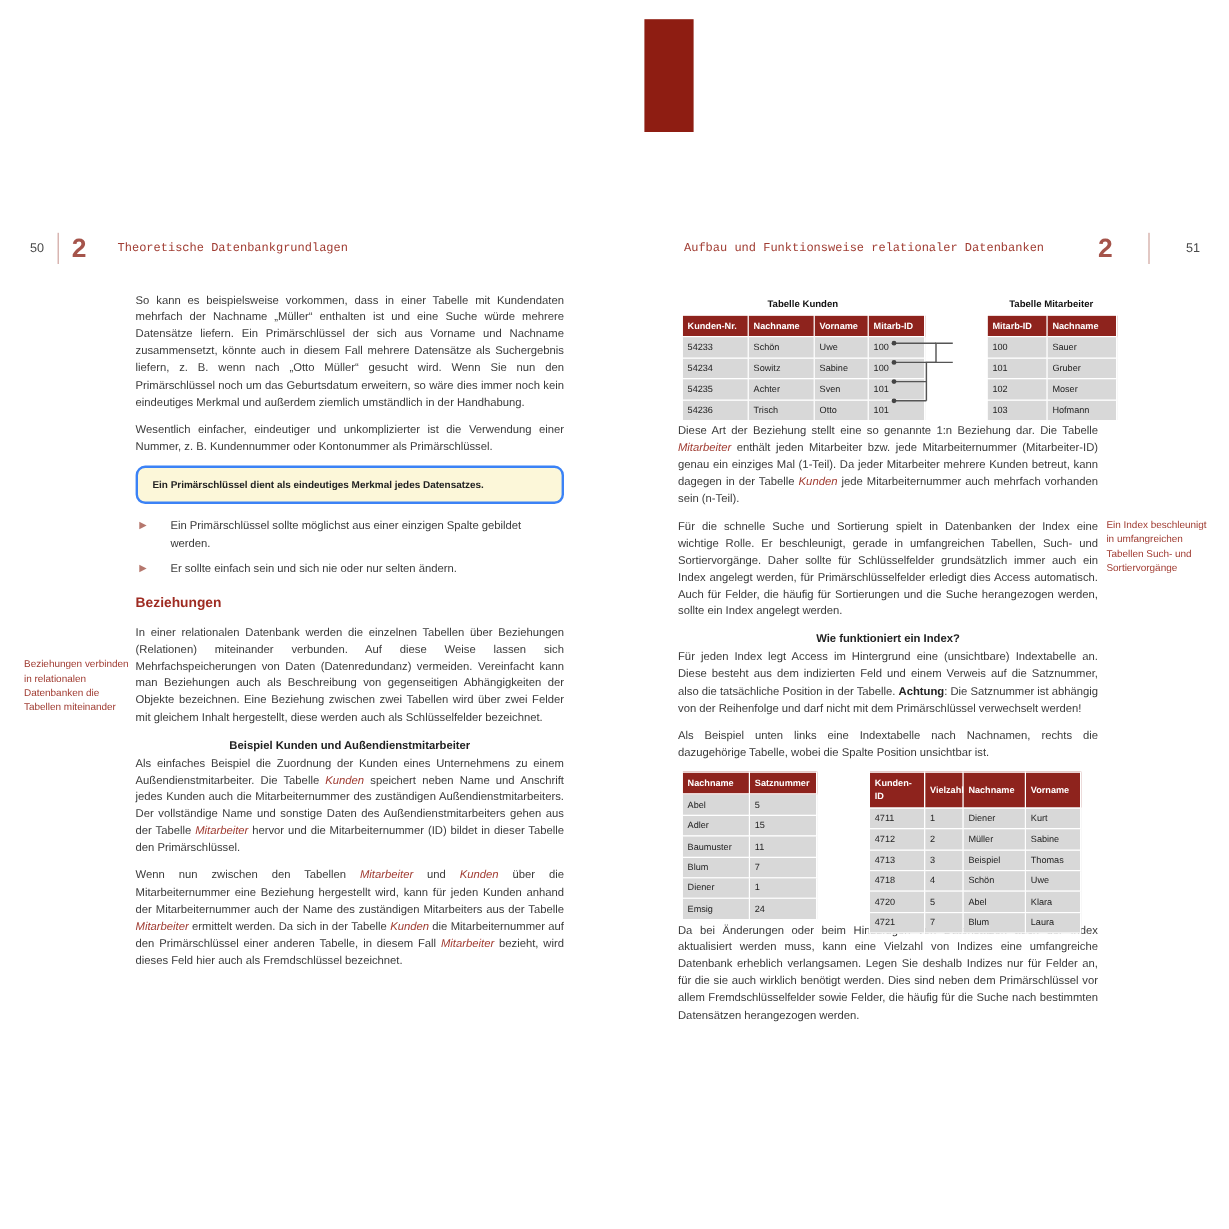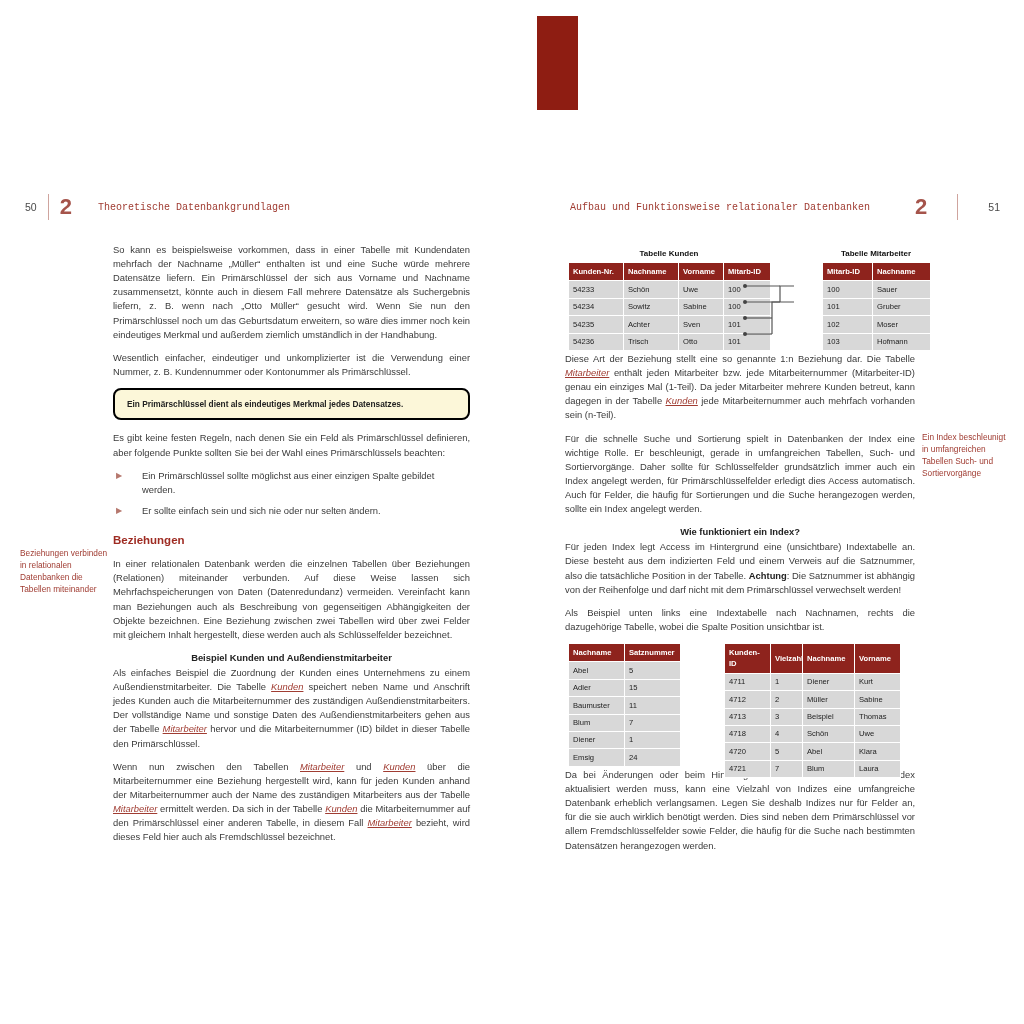--- a/index.html
+++ b/index.html
@@ -15,26 +15,26 @@
   .head-left .htitle{margin-left:26px;}
   .head-right{right:24px;gap:19px;}
   .head-right .htitle{margin-right:26px;}
   
   .ribbon{position:absolute;left:537px;top:16px;width:41px;height:94px;background:#8e1d12;}
   
   .col{position:absolute;text-align:justify;font-size:9.4px;line-height:1.5;}
   .col-left{left:113px;top:243px;width:357px;}
   .col-right{left:565px;top:248px;width:350px;}
   p.body{margin:0 0 9px 0;}
-  .seg-em{color:#a03c32;font-style:italic;text-decoration:underline;}
+  .seg-em{color:#a03c32;font-style:italic;}
   .seg-b{font-weight:bold;color:#222;}
   .margin-note{position:absolute;font-size:8.3px;line-height:1.45;color:#a03c32;text-align:left;}
   .mn-left{left:20px;top:547px;width:90px;}
   .mn-right{left:922px;top:431px;width:92px;}
-  .note-box{border:2px solid #000000;border-radius:8px;background:#fcf7d9;color:#222;
+  .note-box{border:2px solid #3b82f6;border-radius:8px;background:#fcf7d9;color:#222;
             font-size:8.3px;font-weight:bold;padding:8px 12px;margin:3px 0 11px 0;text-align:left;}
   .sec-head{font-size:11.5px;font-weight:bold;color:#9e2b22;margin:14px 0 8px 0;text-align:left;}
   .sub-head{font-size:9.4px;font-weight:bold;color:#222;margin:3px 0 1px 0;text-align:center;}
   .bullet-row{display:flex;margin:0 0 7px 0;text-align:left;}
   .bullet-mark{flex:0 0 26px;color:#b5776d;font-size:8px;line-height:14px;padding-left:3px;}
   .bullet-text{flex:1;}
   
   .fig{position:relative;text-align:left;}
   .fig1{height:104px;}
   .fig2{height:125px;margin-top:3px;}
@@ -68,21 +68,20 @@
   </div>
 
   <div class="margin-note mn-right">Ein Index beschleunigt in umfangreichen Tabellen Such- und Sortiervorgänge</div>
 
   <div class="margin-note mn-left">Beziehungen verbinden in relationalen Datenbanken die Tabellen miteinander</div>
 
   <div class="col col-left">
     <p class="body">So kann es beispielsweise vorkommen, dass in einer Tabelle mit Kundendaten mehrfach der Nachname „Müller“ enthalten ist und eine Suche würde mehrere Datensätze liefern. Ein Primärschlüssel der sich aus Vorname und Nachname zusammensetzt, könnte auch in diesem Fall mehrere Datensätze als Suchergebnis liefern, z. B. wenn nach „Otto Müller“ gesucht wird. Wenn Sie nun den Primärschlüssel noch um das Geburtsdatum erweitern, so wäre dies immer noch kein eindeutiges Merkmal und außerdem ziemlich umständlich in der Handhabung.</p>
     <p class="body">Wesentlich einfacher, eindeutiger und unkomplizierter ist die Verwendung einer Nummer, z. B. Kundennummer oder Kontonummer als Primärschlüssel.</p>
     <div class="note-box">Ein Primärschlüssel dient als eindeutiges Merkmal jedes Datensatzes.</div>
-    <p class="body">Es gibt keine festen Regeln, nach denen Sie ein Feld als Primärschlüssel definieren, aber folgende Punkte sollten Sie bei der Wahl eines Primärschlüssels beachten:</p>
     <div class="bullet-row">
       <span class="bullet-mark">▶</span>
       <span class="bullet-text">Ein Primärschlüssel sollte möglichst aus einer einzigen Spalte gebildet werden.</span>
     </div>
     <div class="bullet-row">
       <span class="bullet-mark">▶</span>
       <span class="bullet-text">Er sollte einfach sein und sich nie oder nur selten ändern.</span>
     </div>
     <h2 class="sec-head">Beziehungen</h2>
     <p class="body">In einer relationalen Datenbank werden die einzelnen Tabellen über Beziehungen (Relationen) miteinander verbunden. Auf diese Weise lassen sich Mehrfachspeicherungen von Daten (Datenredundanz) vermeiden. Vereinfacht kann man Beziehungen auch als Beschreibung von gegenseitigen Abhängigkeiten der Objekte bezeichnen. Eine Beziehung zwischen zwei Tabellen wird über zwei Felder mit gleichem Inhalt hergestellt, diese werden auch als Schlüsselfelder bezeichnet.</p>

